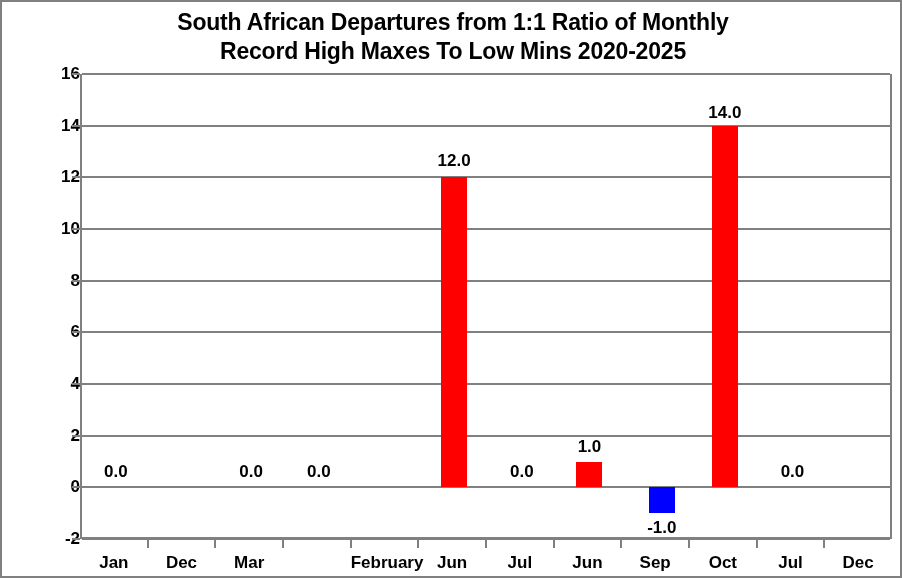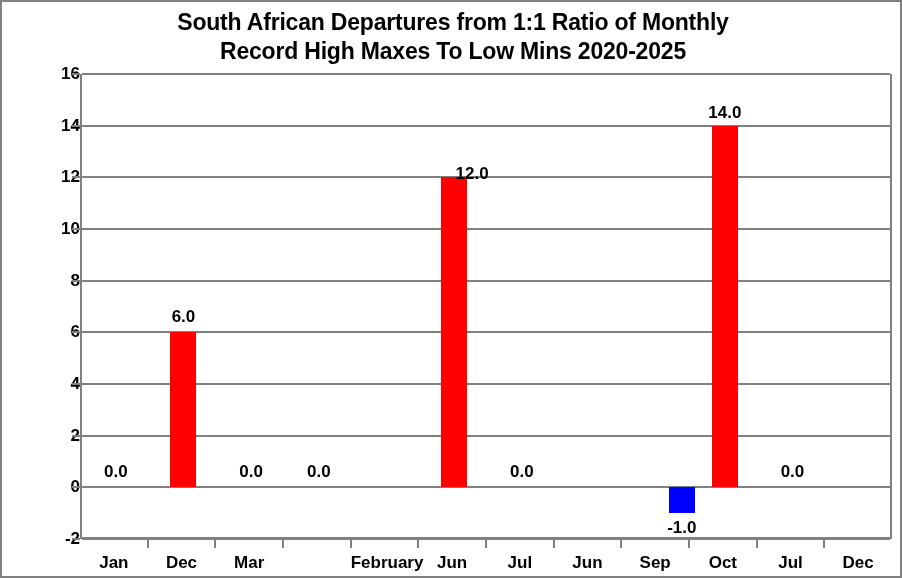--- a/index.html
+++ b/index.html
@@ -173,38 +173,38 @@
       <div class="gridline" style="top: 154px;"></div>
       <div class="gridline" style="top: 205.667px;"></div>
       <div class="gridline" style="top: 257.333px;"></div>
       <div class="gridline" style="top: 309px;"></div>
       <div class="gridline" style="top: 360.667px;"></div>
       <div class="gridline zero-line" style="top: 412.333px;"></div>
       <div class="gridline" style="top: 464px;"></div>
       <div class="bar-slot" style="left: 0px; width: 67.6667px;">
         <div class="bar-value-label" style="top: 389.333px;">0.0</div>
       </div>
-      <div class="bar-slot" style="left: 67.6667px; width: 67.6667px;">
-        <div class="bar positive" style="top: 258.333px; height: 155px;"></div>
-        <div class="bar-value-label" style="top: 234.333px;">6.0</div>
-      </div>
       <div class="bar-slot" style="left: 135.333px; width: 67.6667px;">
         <div class="bar-value-label" style="top: 389.333px;">0.0</div>
       </div>
       <div class="bar-slot" style="left: 203px; width: 67.6667px;">
         <div class="bar-value-label" style="top: 389.333px;">0.0</div>
       </div>
       <div class="bar-slot" style="left: 338.333px; width: 67.6667px;">
         <div class="bar positive" style="top: 103.333px; height: 310px;"></div>
-        <div class="bar-value-label" style="top: 91px; margin-left: 18px;">12.0</div>
+        <div class="bar-value-label" style="top: 78px;">12.0</div>
       </div>
       <div class="bar-slot" style="left: 406px; width: 67.6667px;">
         <div class="bar-value-label" style="top: 389.333px;">0.0</div>
       </div>
-      <div class="bar-slot" style="left: 566px; width: 67.6667px;">
+      <div class="bar-slot" style="left: 473.667px; width: 67.6667px;">
+        <div class="bar positive" style="top: 387.5px; height: 25.8333px;"></div>
+        <div class="bar-value-label" style="top: 363.5px;">1.0</div>
+      </div>
+      <div class="bar-slot" style="left: 546px; width: 67.6667px;">
         <div class="bar negative" style="top: 413.333px; height: 25.8333px;"></div>
         <div class="bar-value-label" style="top: 445.167px;">-1.0</div>
       </div>
       <div class="bar-slot" style="left: 609px; width: 67.6667px;">
         <div class="bar positive" style="top: 51.6667px; height: 361.667px;"></div>
         <div class="bar-value-label" style="top: 30px;">14.0</div>
       </div>
       <div class="bar-slot" style="left: 676.667px; width: 67.6667px;">
         <div class="bar-value-label" style="top: 389.333px;">0.0</div>
       </div>

